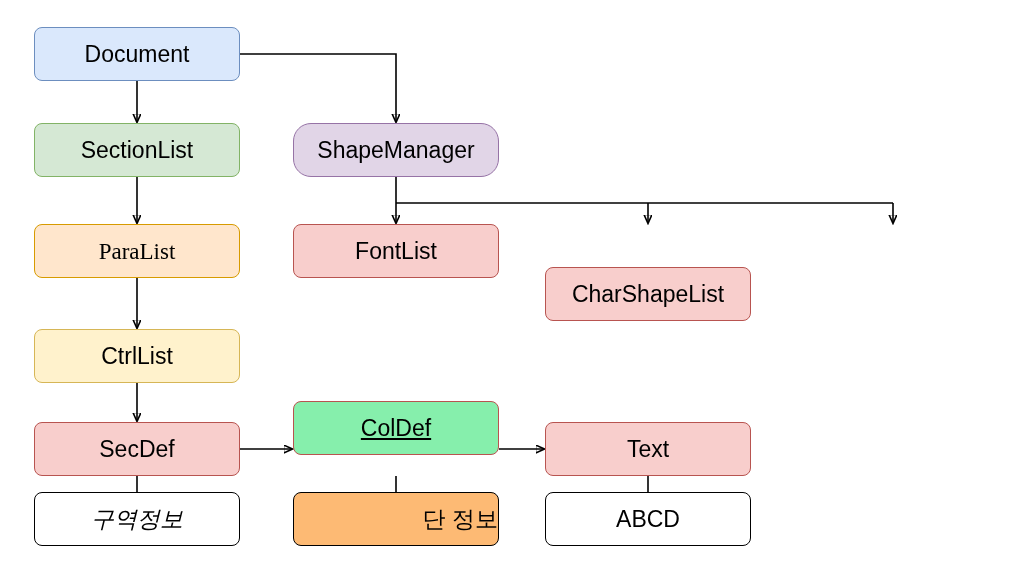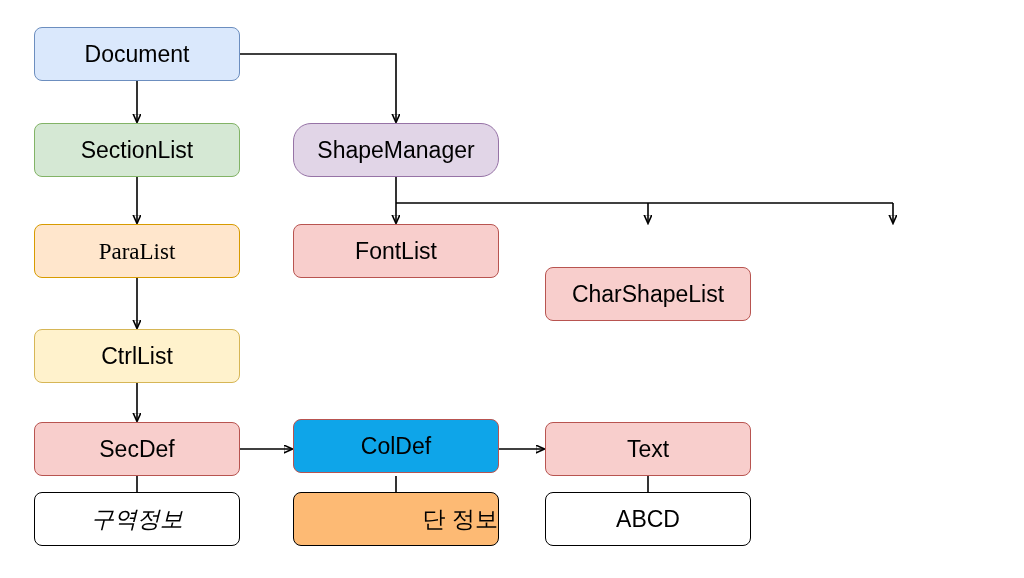--- a/index.html
+++ b/index.html
@@ -87,21 +87,21 @@
   </div>
   <div class="node" style="left: 545px; top: 224px; background: rgb(248, 206, 204); border-color: rgb(184, 84, 80); margin-top: 43px;">
     <span class="node-label">CharShapeList</span>
   </div>
   <div class="node" style="left: 34px; top: 329px; background: rgb(255, 242, 204); border-color: rgb(214, 182, 86);">
     <span class="node-label">CtrlList</span>
   </div>
   <div class="node" style="left: 34px; top: 422px; background: rgb(248, 206, 204); border-color: rgb(184, 84, 80);">
     <span class="node-label">SecDef</span>
   </div>
-  <div class="node" style="left: 293px; top: 419px; background: #0ea5e9; border-color: rgb(184, 84, 80);">
+  <div class="node" style="left: 293px; top: 401px; background: #86efac; border-color: rgb(184, 84, 80); text-decoration: underline;">
     <span class="node-label">ColDef</span>
   </div>
   <div class="node" style="left: 545px; top: 422px; background: rgb(248, 206, 204); border-color: rgb(184, 84, 80);">
     <span class="node-label">Text</span>
   </div>
   <div class="node" style="left: 34px; top: 492px; background: rgb(255, 255, 255); border-color: rgb(0, 0, 0); font-style: italic;">
     <span class="node-label">구역정보</span>
   </div>
   <div class="node" style="left: 293px; top: 492px; background: #fdba74; border-color: rgb(0, 0, 0); justify-content: flex-end;">
     <span class="node-label">단 정보</span>

